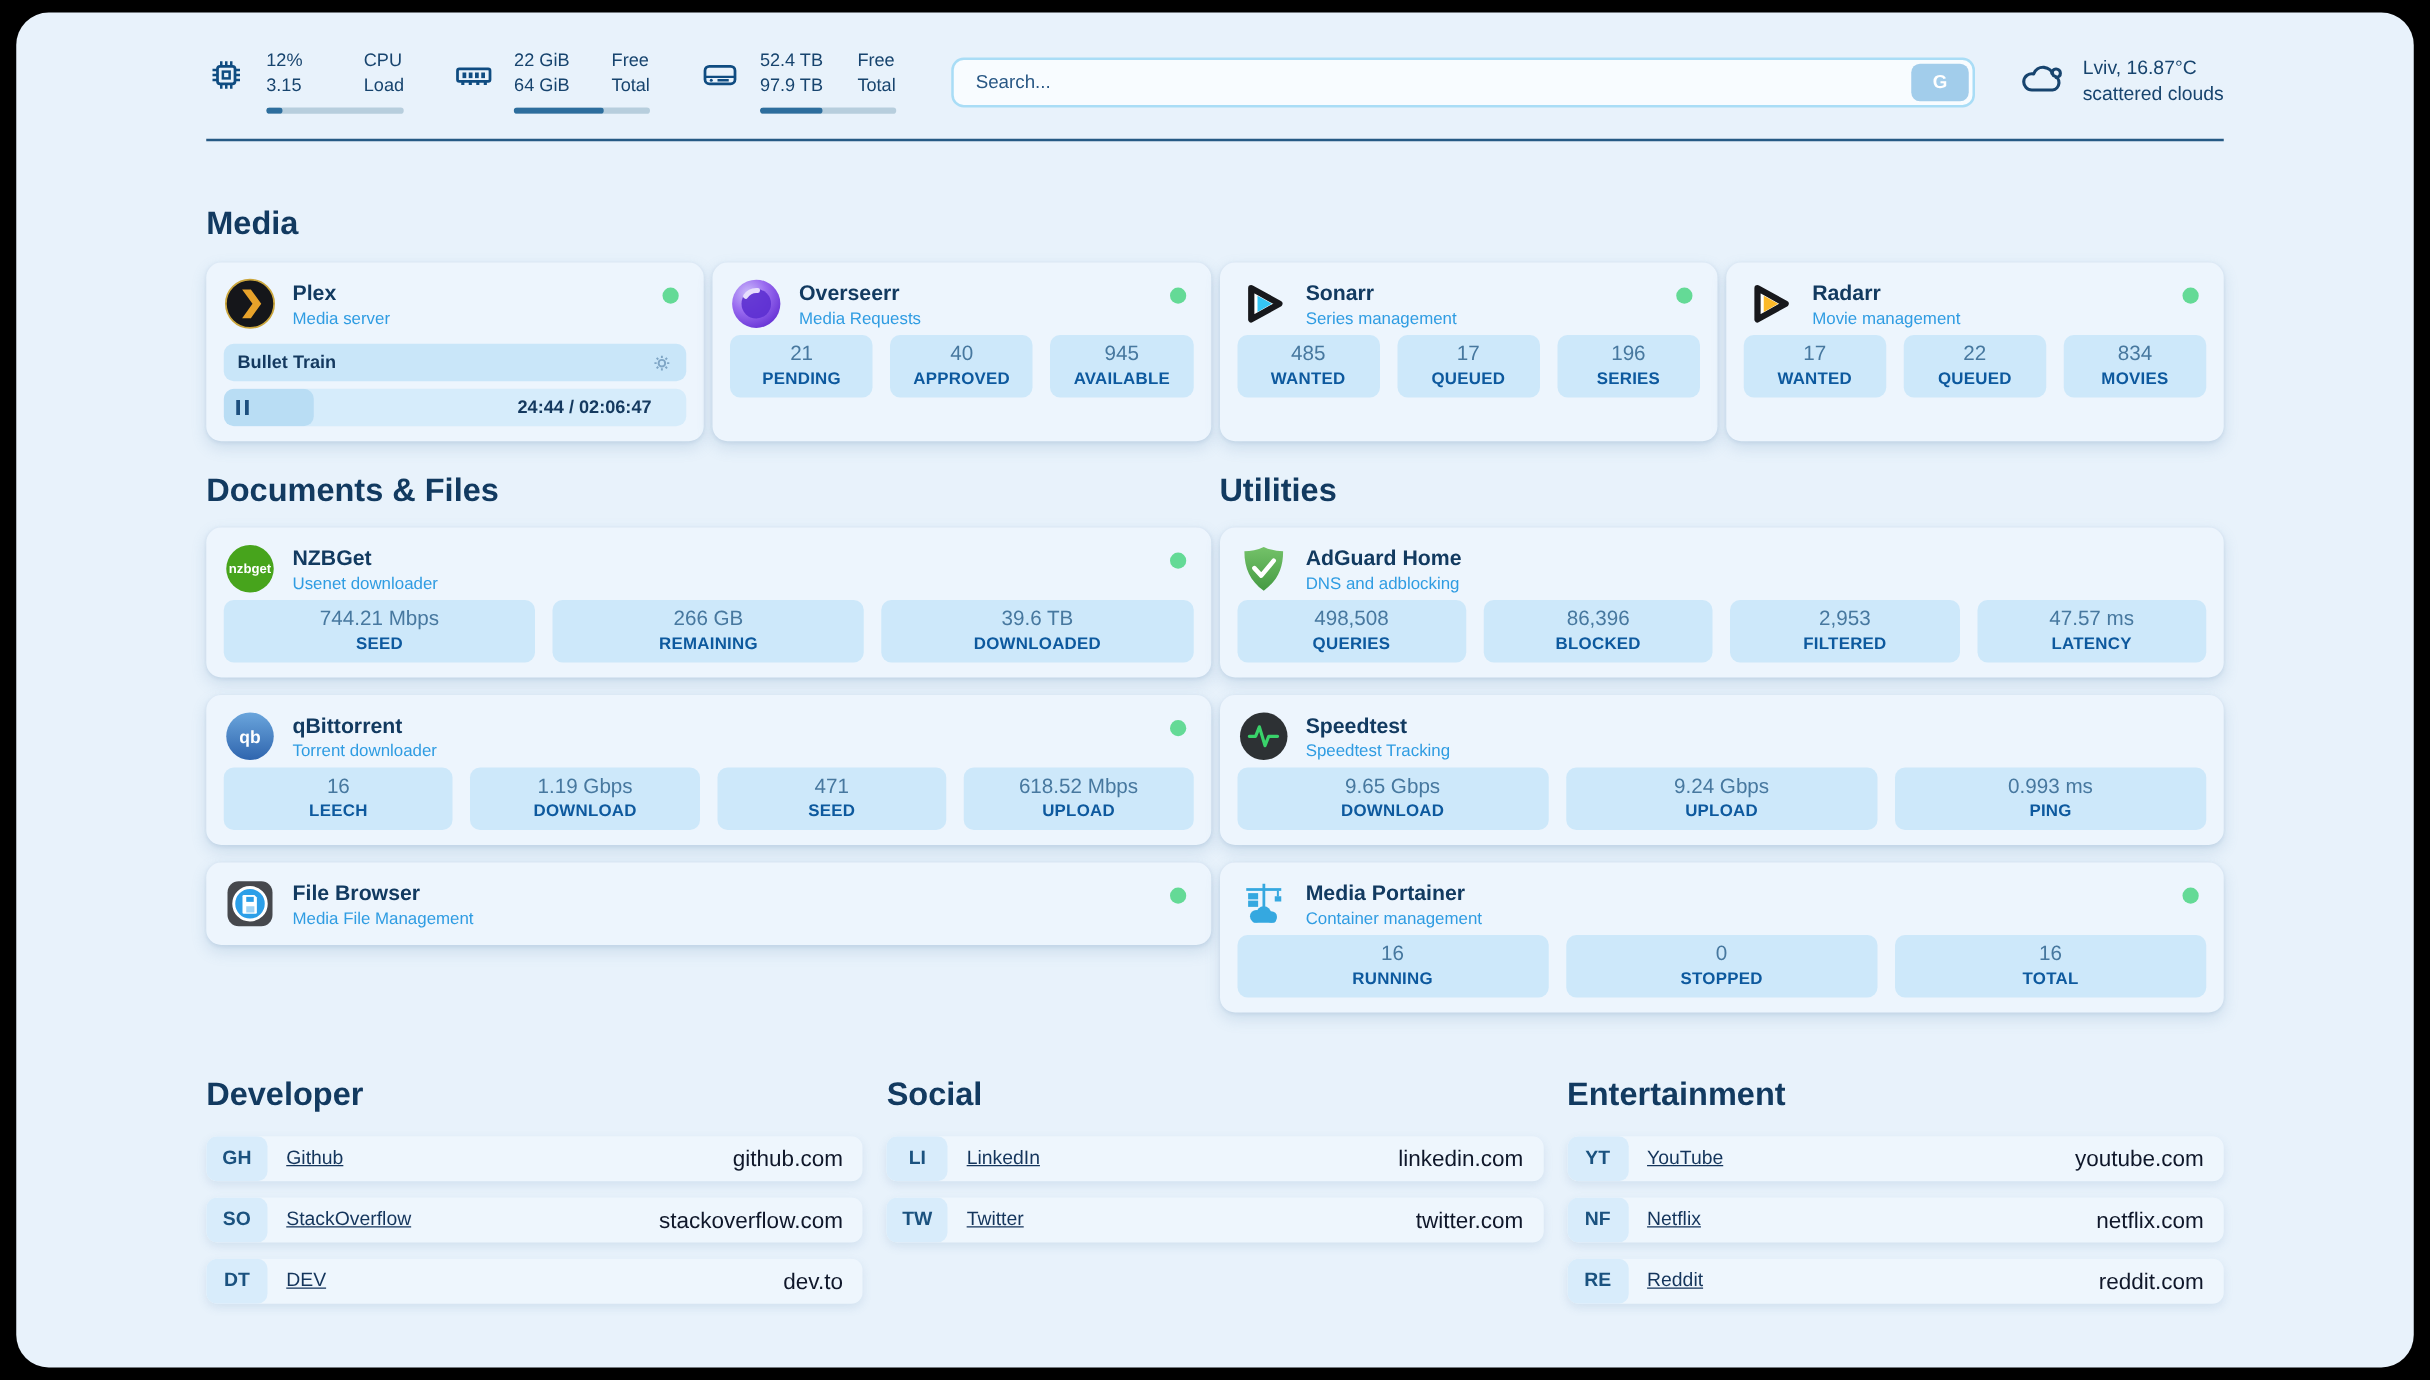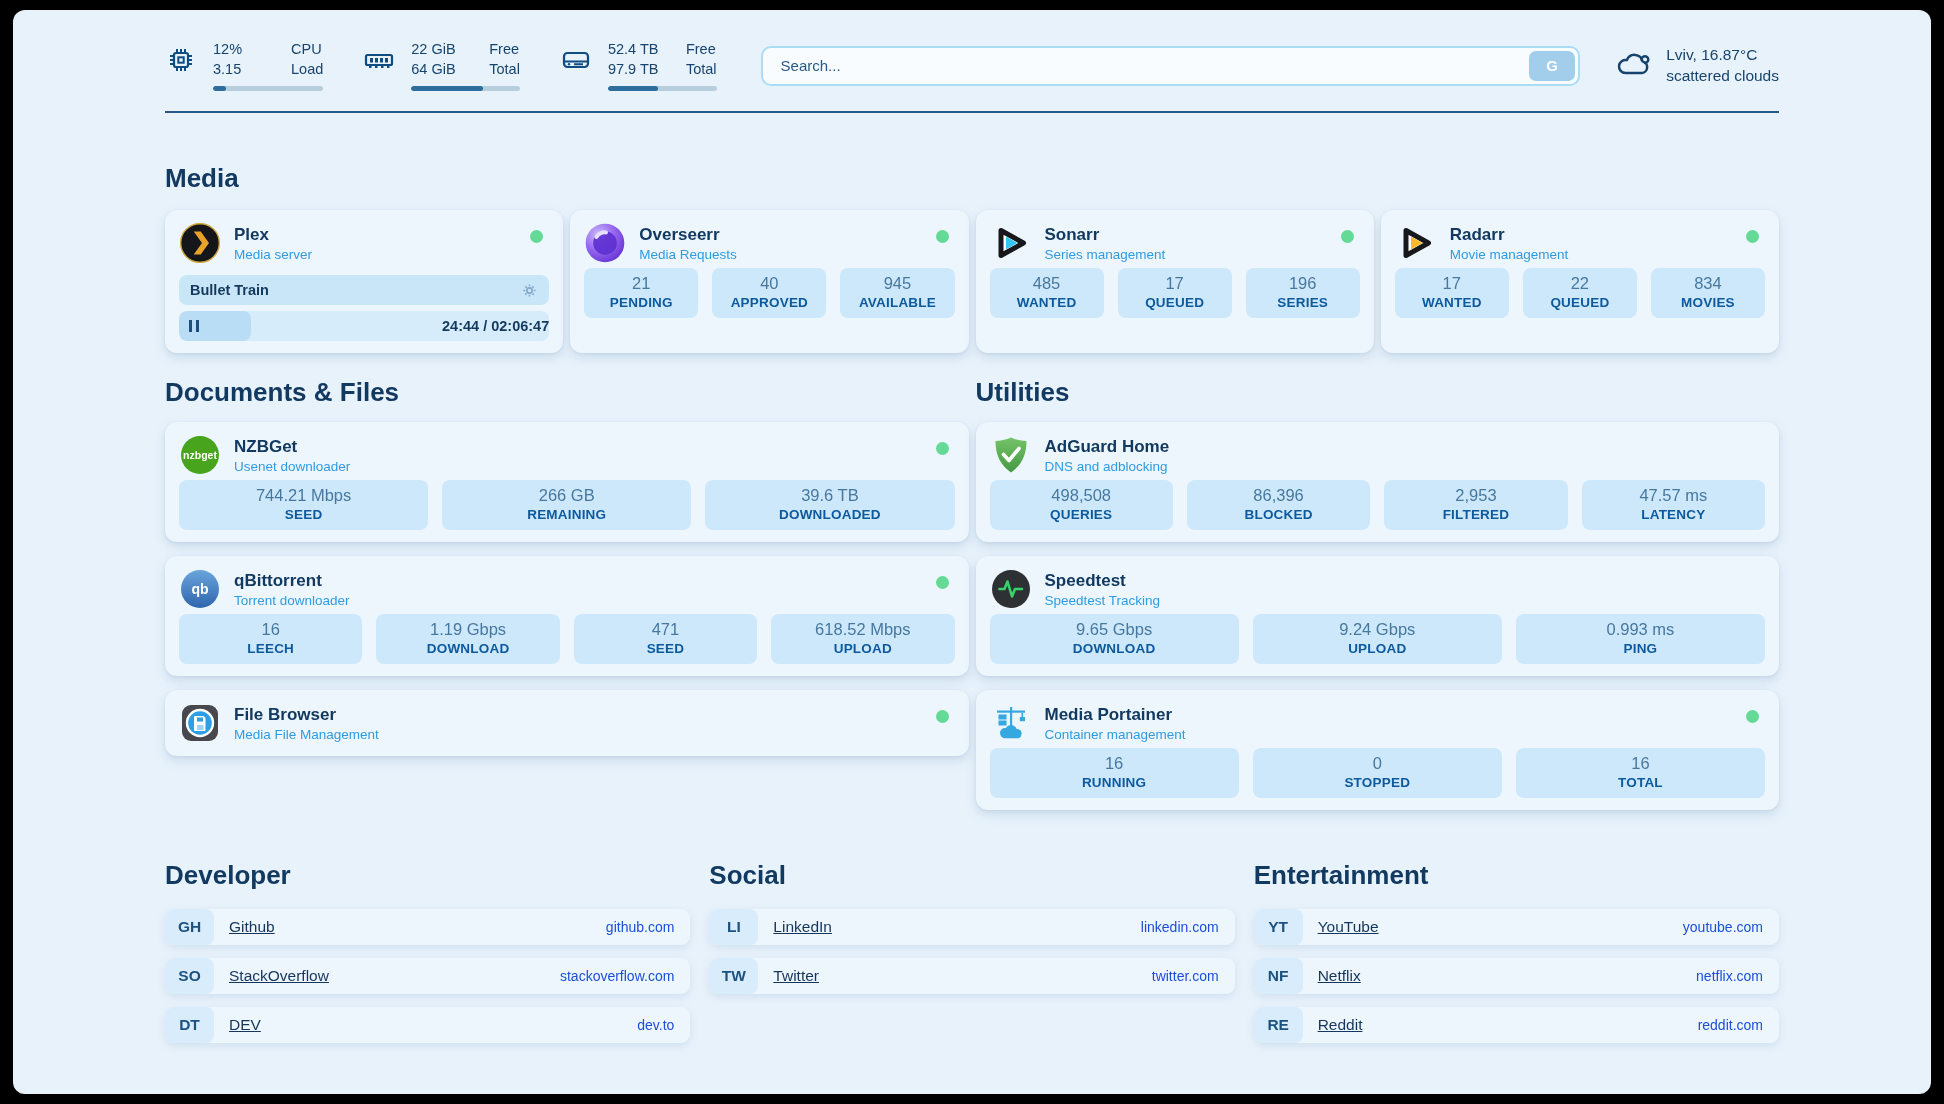--- a/index.html
+++ b/index.html
@@ -1,18 +1,18 @@
 <!DOCTYPE html>
 <html><head>
 <meta charset="utf-8">
 <style>
   * { margin:0; padding:0; box-sizing:border-box; }
   html,body { width:1944px; height:1104px; background:#000; font-family:"Liberation Sans", sans-serif; }
   .page {
-    position:absolute; inset:10px 13px; background:#e8f2fb; border-radius:12px;
+    position:absolute; inset:10px 13px; background:#e8f2fb; border-radius:26px;
     padding:30px 152px 0 152px; overflow:hidden;
   }
 
   
   .header { display:flex; align-items:center; }
   .sys-widget { display:grid; grid-template-columns:auto auto auto; align-items:center; margin-right:40px; }
   .sys-widget .w-icon { margin-right:16px; display:flex; }
   .w-col { display:flex; flex-direction:column; font-size:14.5px; font-weight:500; color:#17446e; line-height:1.35; }
   .w-col.vals { min-width:52px; margin-right:26px; }
   .w-bar { grid-column:2/4; height:5px; background:#b7cedd; border-radius:3px; margin-top:7px; overflow:hidden; }
@@ -63,32 +63,32 @@
   .pill-value { font-size:16.5px; color:#47789f; }
   .pill-label { font-size:13.5px; font-weight:bold; color:#0d599e; margin-top:2px; letter-spacing:.2px; }
 
   
   .media-row { margin-top:11px; height:30px; background:#c9e6f9; border-radius:8px; display:flex; align-items:center; padding:0 11px; }
   .media-row .mr-title { font-size:14.5px; font-weight:600; color:#14395f; }
   .media-row .gear { margin-left:auto; display:flex; cursor:pointer; }
   .progress-row { margin-top:6px; height:30px; background:#d6ecfb; border-radius:8px; position:relative; overflow:hidden; }
   .progress-fill { position:absolute; left:0; top:0; bottom:0; background:#b9ddf4; border-radius:8px; display:flex; align-items:center; padding-left:10px; }
   .pause-icon { width:10px; height:12px; border-left:3.5px solid #1d4f7e; border-right:3.5px solid #1d4f7e; }
-  .prog-time { position:absolute; right:0; top:0; line-height:30px; font-size:14.5px; font-weight:bold; color:#14395f; }
+  .prog-time { position:absolute; right:28px; top:0; line-height:30px; font-size:14.5px; font-weight:bold; color:#14395f; }
 
   
   .bookmarks { display:grid; grid-template-columns:1fr 1fr 1fr; column-gap:19px; margin-top:24px; }
   .link-row {
     height:36px; background:#eef6fd; border-radius:9px; display:flex; align-items:stretch;
     margin-bottom:13px; box-shadow:0 3px 8px rgba(96,138,178,.16); overflow:hidden; cursor:pointer;
   }
   .link-tag { width:49px; background:#d8ecfb; border-radius:8px; display:flex; align-items:center; justify-content:center;
     font-size:15.5px; font-weight:bold; color:#1b527f; }
   .link-name { margin-left:15px; align-self:center; font-size:15.5px; color:#14355c;text-decoration:underline; }
-  .link-url { margin-left:auto; margin-right:16px; align-self:center; font-size:14px; color:#1d4ed8; }
+  .link-url { margin-left:auto; margin-right:16px; align-self:center; font-size:18px; color:#0f172a; }
 </style>
 </head>
 <body>
 
 <div class="page">
 
   <div class="header">
 
     <div class="sys-widget">
       <span class="w-icon">

